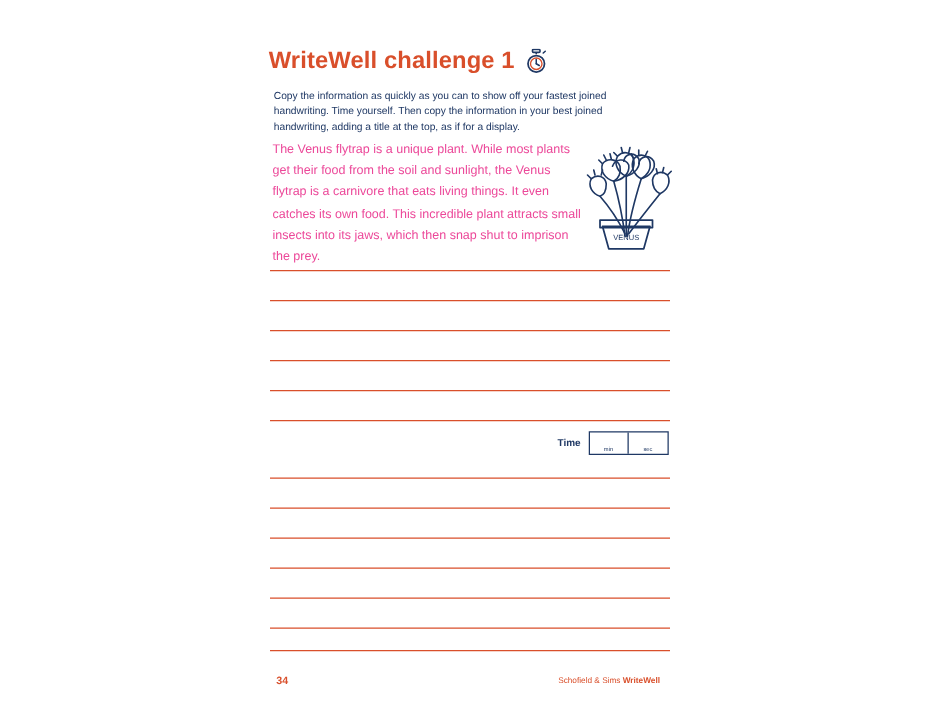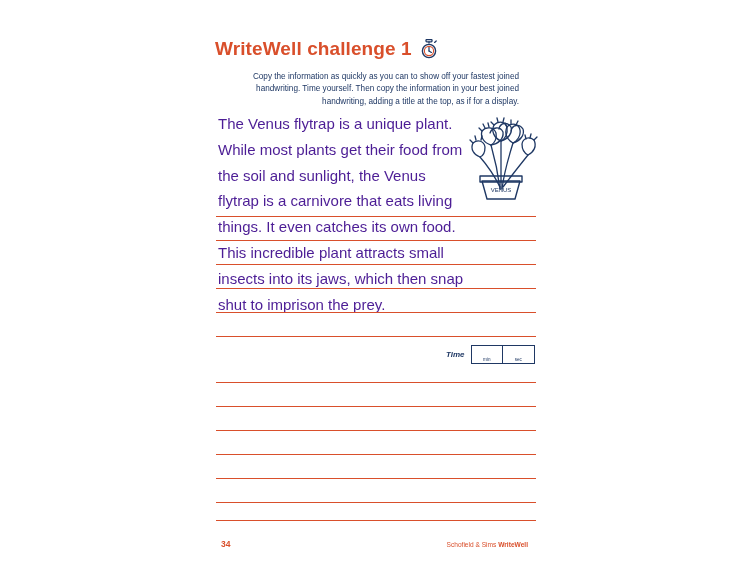--- a/index.html
+++ b/index.html
@@ -43,31 +43,30 @@
   
   .instructions {
     position: absolute;
     left: 219px;
     top: 71px;
     width: 300px;
     font-size: 8.2px;
     line-height: 1.52;
     color: #1f3864;
     font-family: "Liberation Sans", sans-serif;
-    text-align: right;
   }
   
   .passage {
     position: absolute;
     left: 218px;
     top: 111px;
     width: 250px;
-    font-size: 15px;
+    font-size: 10px;
     line-height: 1.72;
-    color: #4c1d95;
+    color: #ec4899;
   }
   
   .flytrap {
     position: absolute;
     left: 458px;
     top: 93px;
     width: 86px;
     height: 108px;
   }
   
@@ -92,21 +91,20 @@
     left: 446px;
     top: 345px;
     display: flex;
     align-items: center;
     gap: 6px;
   }
   .time-label {
     font-size: 8px;
     font-weight: bold;
     color: #1f3864;
-    font-style: italic;
   }
   .time-box {
     width: 62px;
     height: 17px;
     border: 1px solid #1f3864;
     background: #ffffff;
     position: relative;
     display: flex;
   }
   .time-cell {

